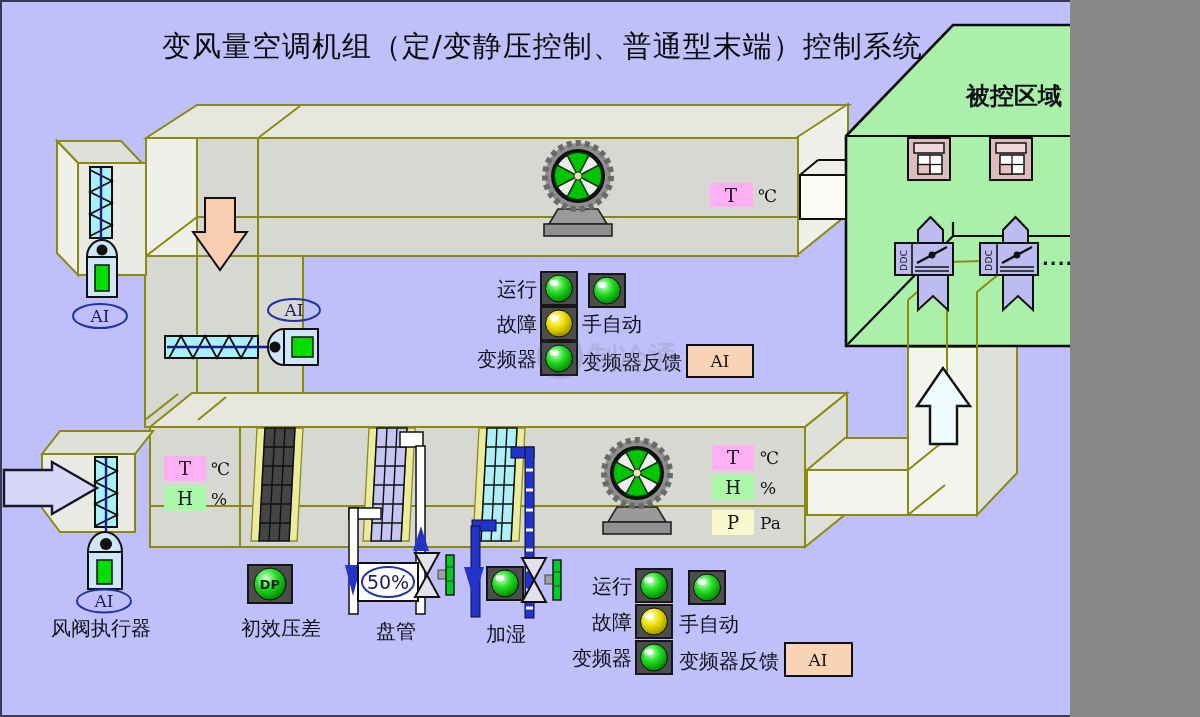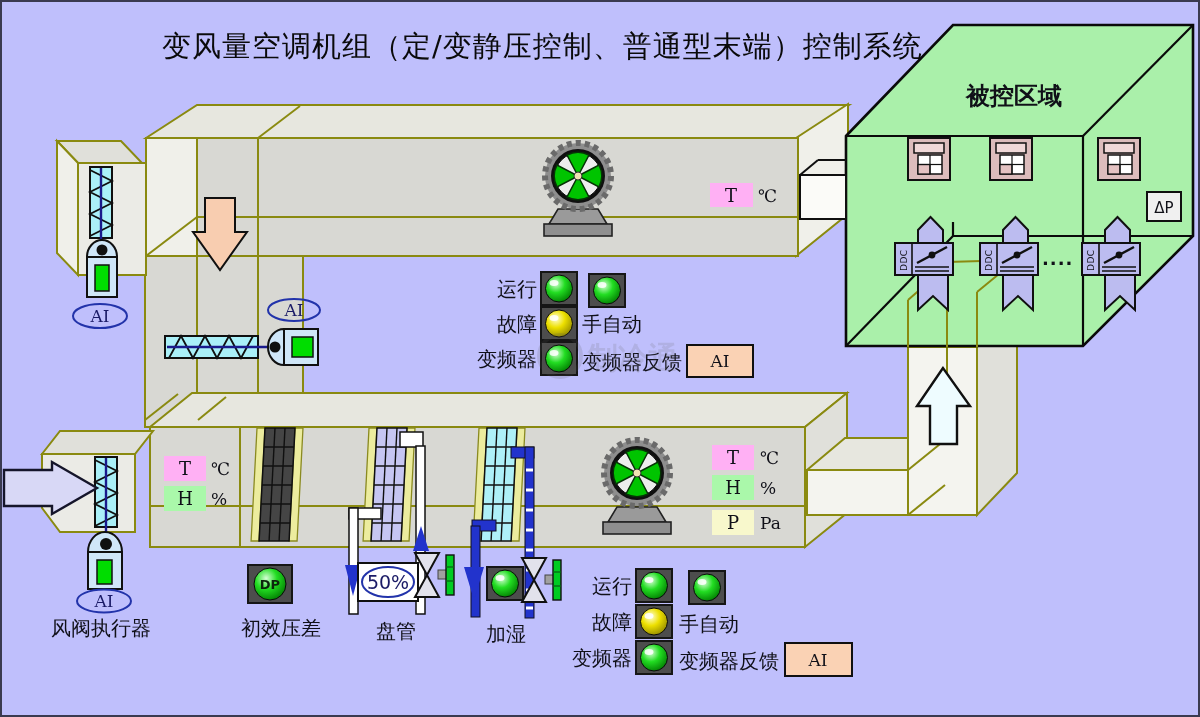--- a/index.html
+++ b/index.html
@@ -1,16 +1,16 @@
 <!DOCTYPE html>
 <html><head>
 <meta charset="utf-8">
 <style>
   html,body{margin:0;padding:0;background:#888;}
-  .stage{position:relative;width:1200px;height:717px;overflow:hidden;background:#8b5cf6;
+  .stage{position:relative;width:1070px;height:717px;overflow:hidden;background:#8b5cf6;
          font-family:"DejaVu Sans","Liberation Sans",sans-serif;}
   svg{position:absolute;left:0;top:0;}
   text{font-family:"DejaVu Sans","Liberation Sans",sans-serif;fill:#101018;}
   .cjk{font-size:20px;}
   .panelLbl{font-size:20px;}
   .sensorLetter{font-size:18px;font-family:"DejaVu Serif","Liberation Serif",serif;}
   .unit{font-size:17px;font-family:"DejaVu Serif","Liberation Serif",serif;}
   .aiTxt{font-size:17px;fill:#1a1a66;font-family:"DejaVu Serif","Liberation Serif",serif;}
   .title{font-size:29px;fill:#0a0a0a;letter-spacing:1px;}
   .bldgLbl{font-size:24px;font-weight:bold;}

